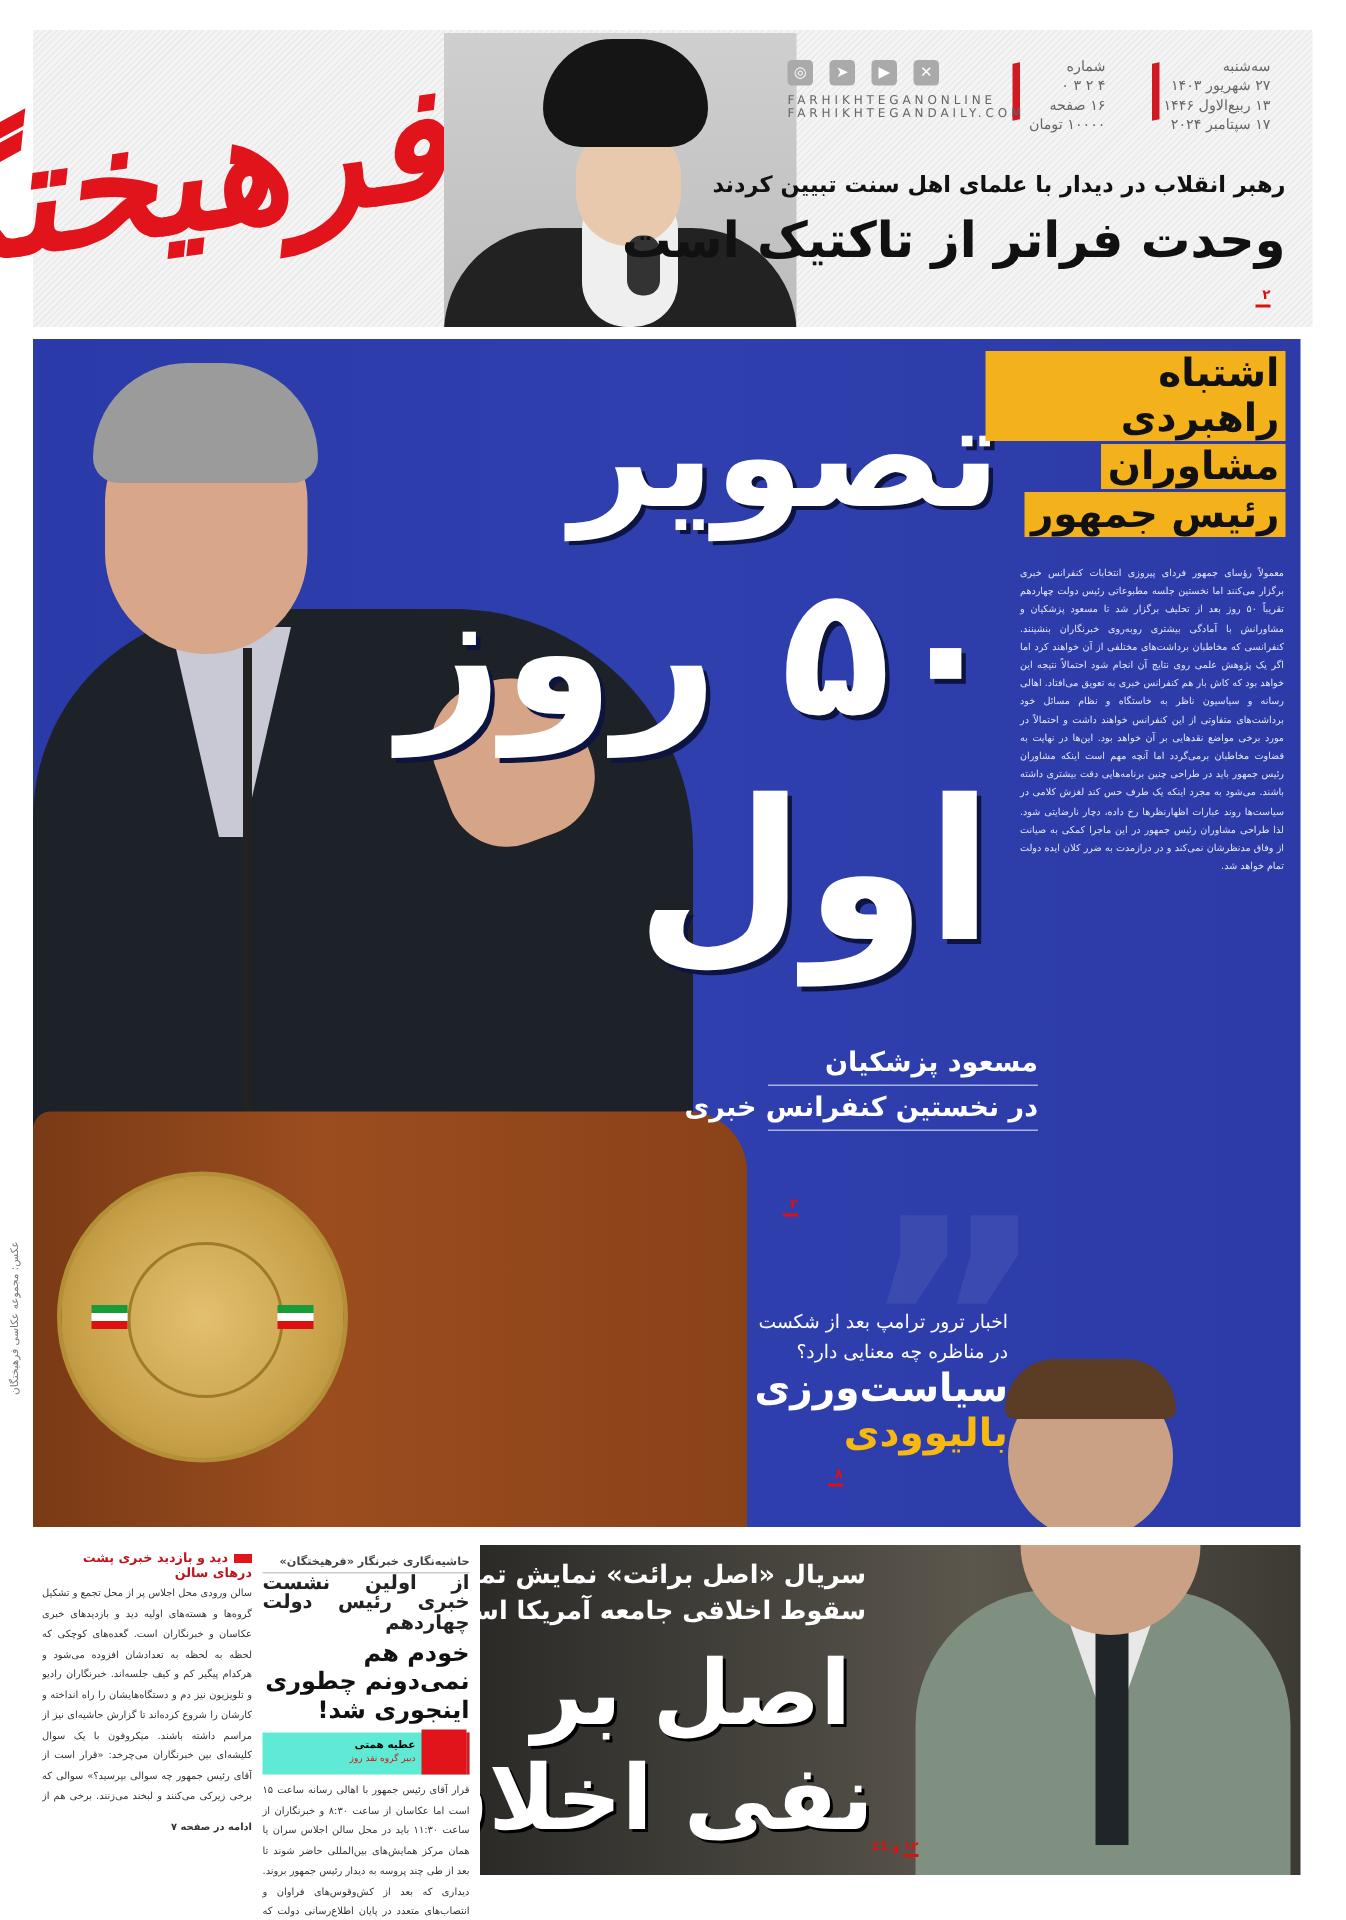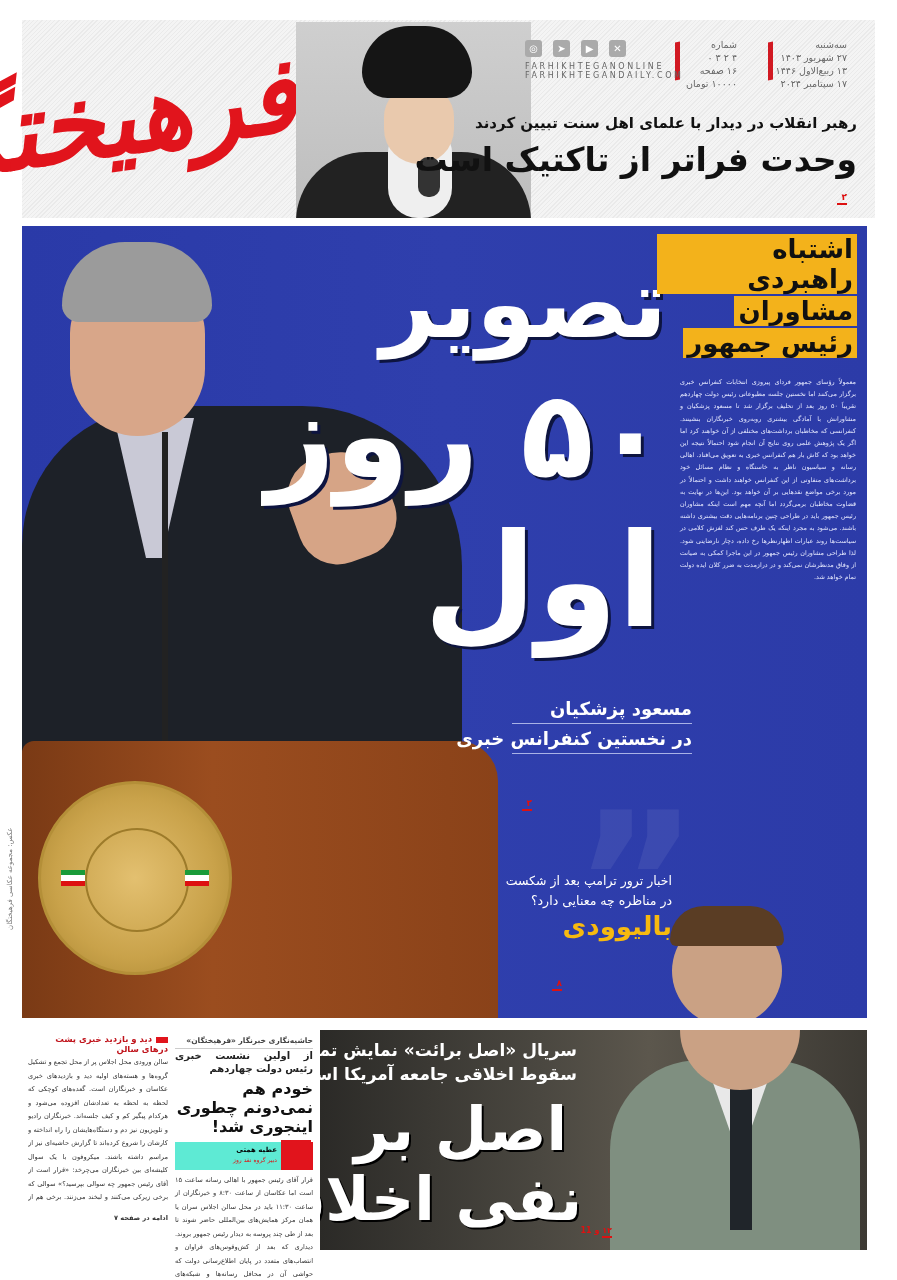--- a/index.html
+++ b/index.html
@@ -139,20 +139,21 @@
   <div class="abs yellow-head" style="right:10px;top:8px;text-align:right;width:200px;">
     <span>اشتباه راهبردی</span><br>
     <span>مشاوران</span><br>
     <span>رئیس جمهور</span>
   </div>
   <div class="abs body-col">معمولاً رؤسای جمهور فردای پیروزی انتخابات کنفرانس خبری برگزار می‌کنند اما نخستین جلسه مطبوعاتی رئیس دولت چهاردهم تقریباً ۵۰ روز بعد از تحلیف برگزار شد تا مسعود پزشکیان و مشاورانش با آمادگی بیشتری روبه‌روی خبرنگاران بنشینند. کنفرانسی که مخاطبان برداشت‌های مختلفی از آن خواهند کرد اما اگر یک پژوهش علمی روی نتایج آن انجام شود احتمالاً نتیجه این خواهد بود که کاش بار هم کنفرانس خبری به تعویق می‌افتاد. اهالی رسانه و سیاسیون ناظر به خاستگاه و نظام مسائل خود برداشت‌های متفاوتی از این کنفرانس خواهند داشت و احتمالاً در مورد برخی مواضع نقدهایی بر آن خواهد بود. این‌ها در نهایت به قضاوت مخاطبان برمی‌گردد اما آنچه مهم است اینکه مشاوران رئیس جمهور باید در طراحی چنین برنامه‌هایی دقت بیشتری داشته باشند. می‌شود به مجرد اینکه یک طرف حس کند لغزش کلامی در سیاست‌ها روند عبارات اظهارنظرها رخ داده، دچار نارضایتی شود. لذا طراحی مشاوران رئیس جمهور در این ماجرا کمکی به صیانت از وفاق مدنظرشان نمی‌کند و در درازمدت به ضرر کلان ایده دولت تمام خواهد شد.</div>
 
   <div class="abs" style="right:195px;top:645px;">
     <div class="trump-kicker">اخبار ترور ترامپ بعد از شکست</div>
     <div class="trump-kicker">در مناظره چه معنایی دارد؟</div>
+    <div class="trump-head">سیاست‌ورزی</div>
     <div class="trump-head2">بالیوودی</div>
   </div>
   <div class="abs pageref" style="right:305px;top:752px;">۸</div>
 
   <div class="abs actor">
     <div class="abs" style="left:80px;top:10px;width:110px;height:110px;background:#caa184;border-radius:50%;"></div>
     <div class="abs" style="left:78px;top:0;width:114px;height:40px;background:#5a3d24;border-radius:55px 55px 10px 10px;"></div>
   </div>
 </div>
 
@@ -167,21 +168,21 @@
     <div class="sub-kick">سریال «اصل برائت» نمایش تمام‌عیارِ</div>
     <div class="sub-kick">سقوط اخلاقی جامعه آمریکا است</div>
   </div>
   <div class="abs huge" style="right:300px;top:64px;">اصل بر</div>
   <div class="abs huge" style="right:285px;top:134px;">نفی اخلاق</div>
   <div class="abs pageref" style="right:255px;top:196px;font-size:8px;">۱۲ و 11</div>
 </div>
 
 <div class="abs" style="left:175px;top:1034px;width:138px;">
   <div class="col" style="font-size:7.5px;font-weight:bold;color:#444;border-bottom:1px solid #ccc;">حاشیه‌نگاری خبرنگار «فرهیختگان»</div>
-  <div class="col" style="font-size:10px;font-weight:bold;color:#222;">از اولین نشست خبری رئیس دولت چهاردهم</div>
+  <div class="col" style="font-size:13px;font-weight:bold;color:#222;">از اولین نشست خبری رئیس دولت چهاردهم</div>
   <div style="font-size:16px;font-weight:900;color:#111;line-height:19px;margin-top:3px;">خودم هم نمی‌دونم چطوری اینجوری شد!</div>
   <div style="position:relative;height:28px;margin-top:6px;background:#5eead4;border-right:2px solid #e1141c;">
     <div class="abs" style="right:0;top:-2px;width:30px;height:30px;background:#e1141c;"></div>
     <div class="abs" style="right:34px;top:4px;font-size:7px;font-weight:bold;">عطیه همتی</div>
     <div class="abs" style="right:34px;top:14px;font-size:6px;color:#d11;">دبیر گروه نقد روز</div>
   </div>
   <div class="col" style="margin-top:4px;">قرار آقای رئیس جمهور با اهالی رسانه ساعت ۱۵ است اما عکاسان از ساعت ۸:۳۰ و خبرنگاران از ساعت ۱۱:۳۰ باید در محل سالن اجلاس سران یا همان مرکز همایش‌های بین‌المللی حاضر شوند تا بعد از طی چند پروسه به دیدار رئیس جمهور بروند. دیداری که بعد از کش‌وقوس‌های فراوان و انتصاب‌های متعدد در پایان اطلاع‌رسانی دولت که حواشی آن در محافل رسانه‌ها و شبکه‌های اجتماعی سر و صدا کرده، قرار است برگزار شود. گفته می‌شود بیش از ۳۰۰ رسانه به این دیدار دعوت شده‌اند اما حالا اینکه قرار است به کدام‌شان نوبت برای پرسش از رئیس جمهور برسد، هنوز مشخص نیست.</div>
 </div>
 
 <div class="abs" style="left:28px;top:1034px;width:140px;">

